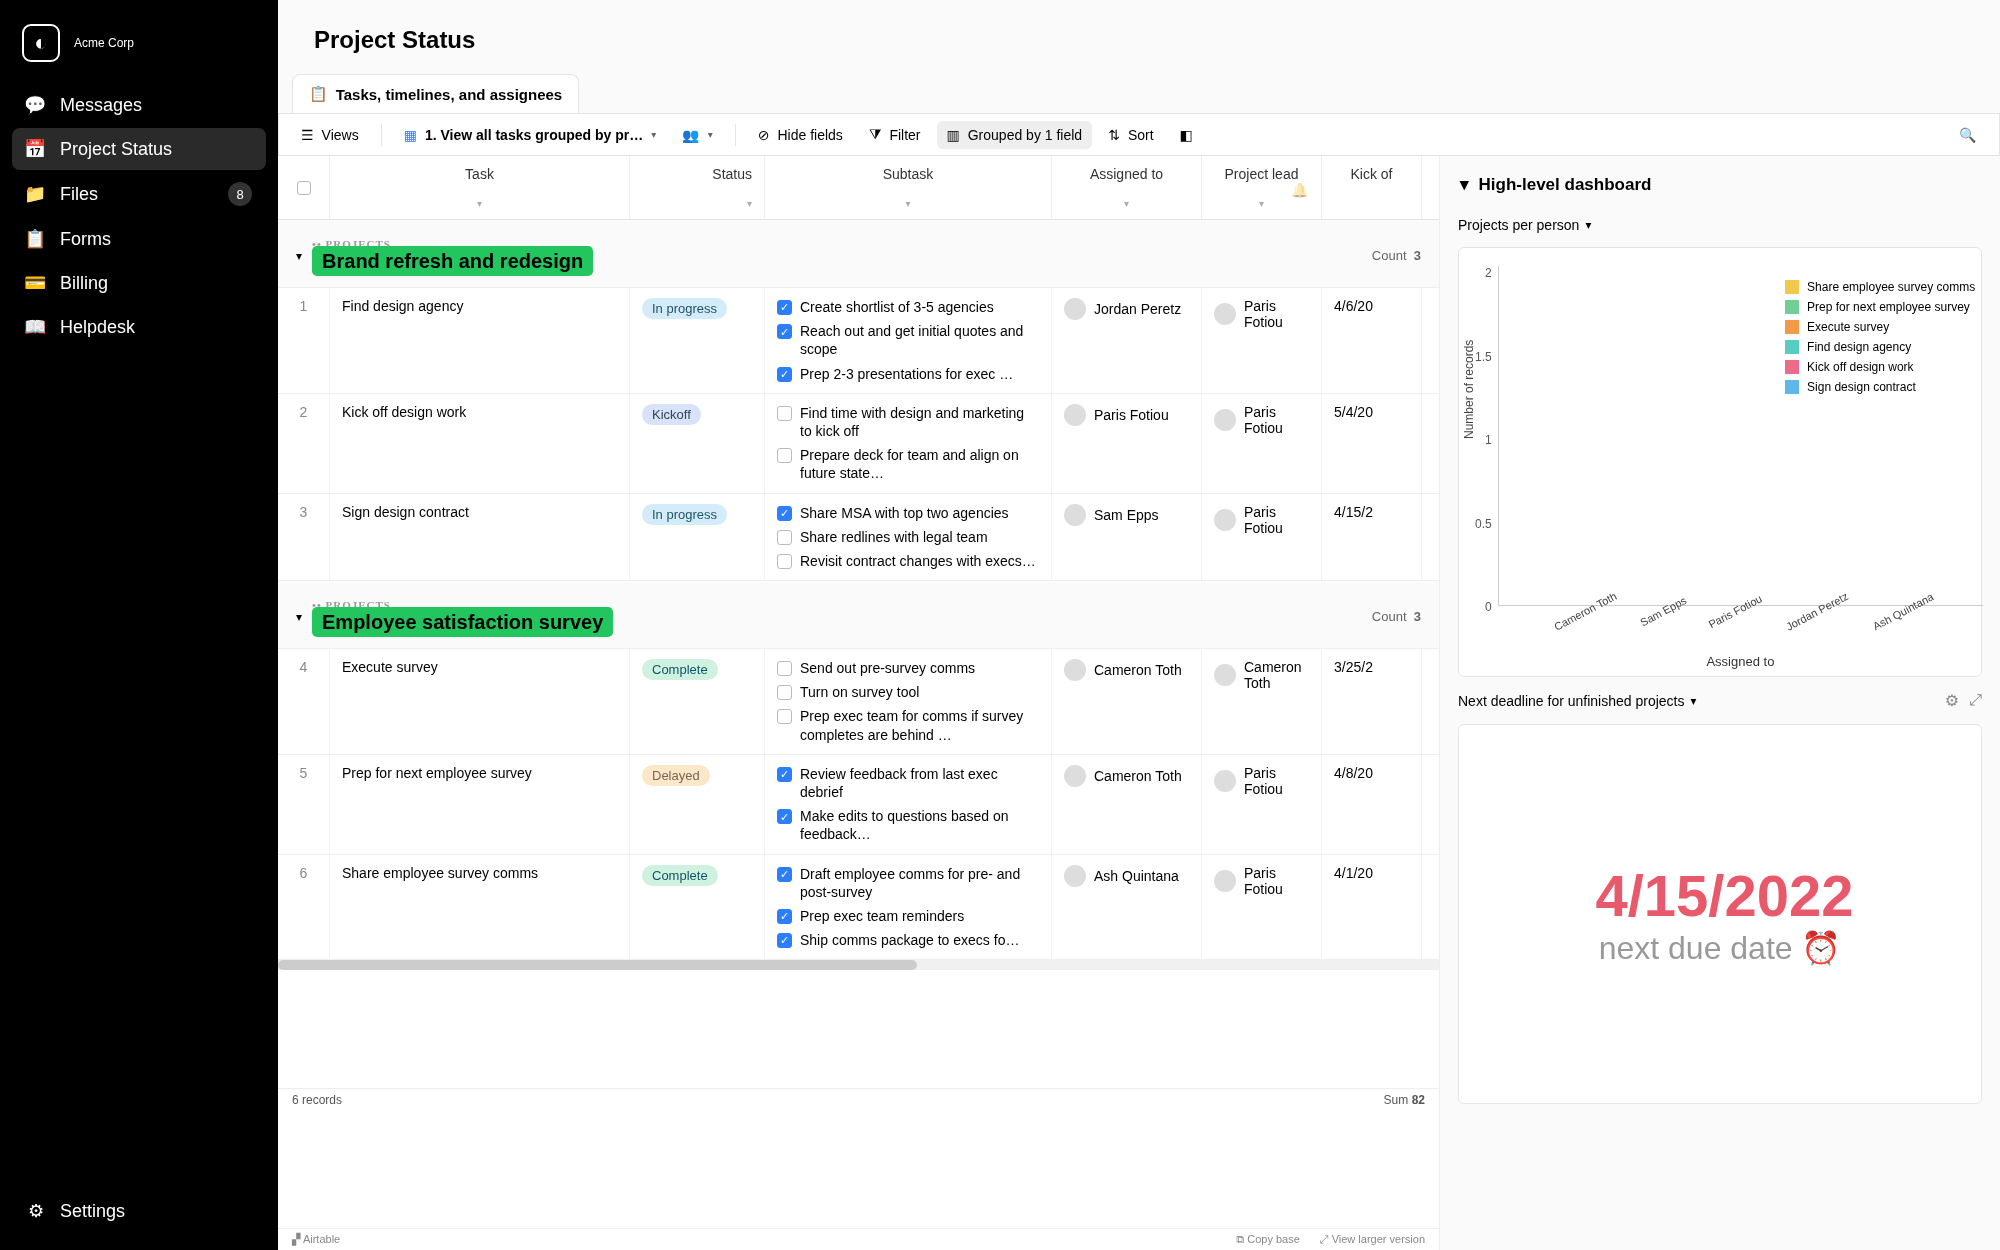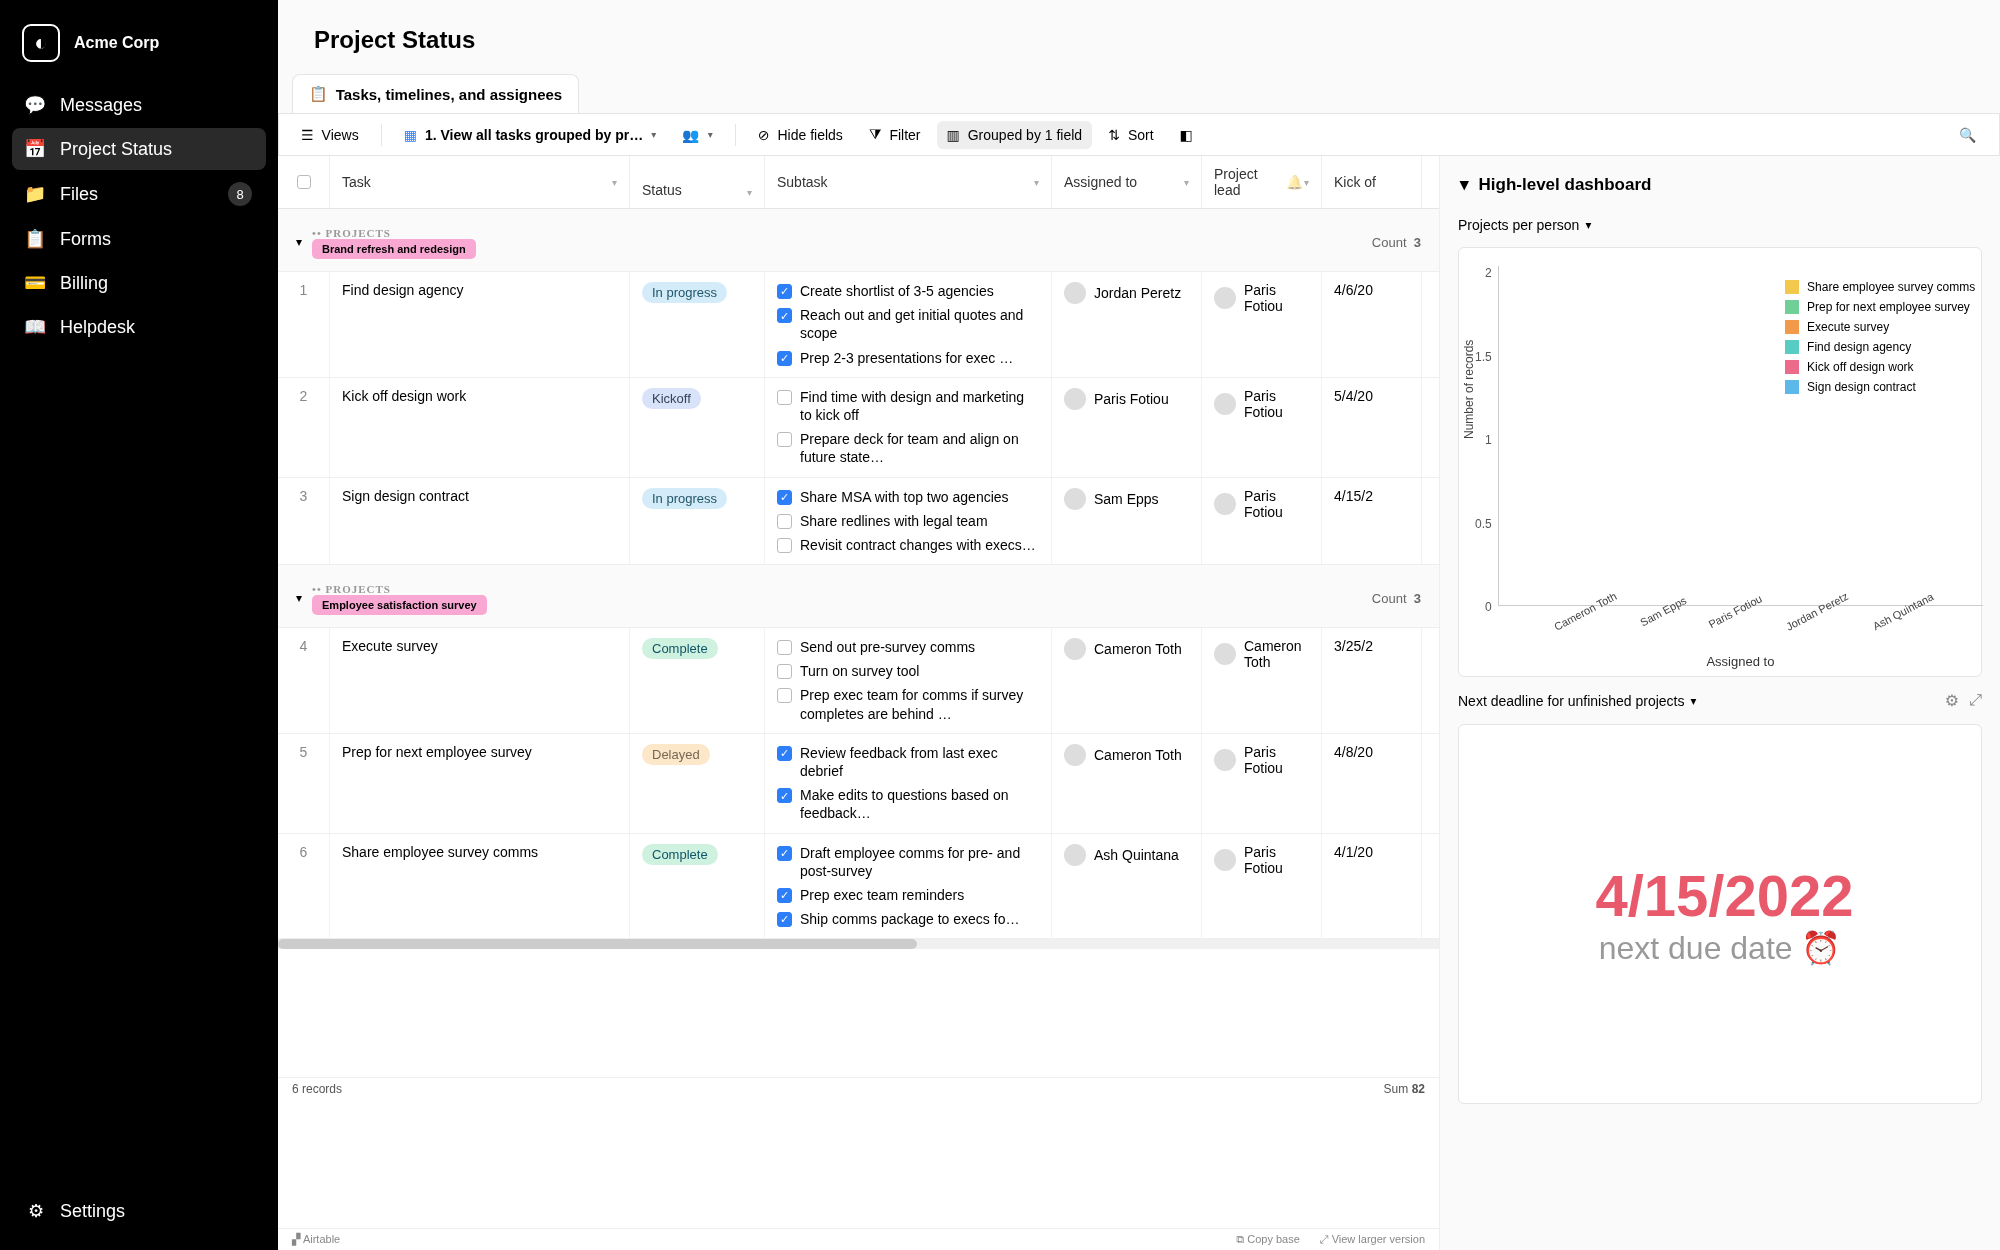--- a/index.html
+++ b/index.html
@@ -1,52 +1,52 @@
 <!DOCTYPE html>
 <html><head>
 <meta charset="utf-8">
 <style>
 * { box-sizing: border-box; margin: 0; padding: 0; font-family: -apple-system, BlinkMacSystemFont, "Segoe UI", Helvetica, Arial, sans-serif; }
 body { background: #f5f5f5; width: 2000px; height: 1250px; overflow: hidden; display: flex; }
 .sidebar { width: 278px; background: #000; color: #fff; display: flex; flex-direction: column; padding: 18px 12px; }
 .brand { display: flex; align-items: center; gap: 14px; padding: 6px 10px 22px; }
 .brand-logo { width: 38px; height: 38px; border: 2px solid #fff; border-radius: 9px; display:flex; align-items:center; justify-content:center; font-size:22px; }
-.brand-name { font-size: 16px; font-weight: 700; }
+.brand-name { font-size: 12px; font-weight: 400; }
 .nav { list-style:none; display:flex; flex-direction:column; gap:2px; }
 .nav-item { display:flex; align-items:center; gap:14px; padding:10px 14px; border-radius:8px; cursor:pointer; font-size:18px; }
 .nav-item.active { background:#2a2a2a; }
 .nav-item .badge { margin-left:auto; background:#333; border-radius:50%; width:24px; height:24px; display:flex; align-items:center; justify-content:center; font-size:13px; }
 .nav-icon { width:20px; display:flex; justify-content:center; font-size:18px; }
 .sidebar-spacer { flex:1; }
 .main { flex:1; display:flex; flex-direction:column; background:#fafafa; }
 .page-title { font-size:24px; font-weight:600; padding:26px 36px 20px; }
 .tabbar { padding: 0 14px; }
 .tab { display:inline-flex; align-items:center; gap:8px; background:#fff; border:1px solid #e5e5e5; border-bottom:none; border-radius:8px 8px 0 0; padding:10px 16px; font-size:15px; font-weight:600; }
 .toolbar { background:#fff; border:1px solid #e5e5e5; display:flex; align-items:center; gap:6px; padding:6px 12px; font-size:14px; }
 .tbtn { display:inline-flex; align-items:center; gap:8px; padding:6px 10px; border-radius:6px; cursor:pointer; }
 .tbtn small.caret{font-size:10px;opacity:.6}
 .tbtn.active { background:#eee; }
 .toolbar .sep { width:1px; height:22px; background:#e5e5e5; margin:0 6px; }
 .toolbar .spacer { flex:1; }
 .content { flex:1; display:flex; overflow:hidden; }
 .grid-zone { flex:1; display:flex; flex-direction:column; background:#fff; border-right:1px solid #eee; overflow:hidden; position:relative; }
 .cols { display:flex; border-bottom:1px solid #e5e5e5; font-size:14px; color:#333; background:#fff; }
-.col { padding:10px 12px; border-right:1px solid #eee; display:flex; align-items:center; justify-content:space-between; }
+.col { padding:10px 12px; border-right:1px solid #eee; display:flex; align-items:center; justify-content:space-between;flex-direction:column; }
 .col .mini{font-size:10px;opacity:.4}
 .c-chk{width:52px; justify-content:center;}
 .c-task{width:300px;}
 .c-status{width:135px;align-items:flex-end;}
 .c-sub{width:287px;}
 .c-ass{width:150px;}
 .c-lead{width:120px; justify-content:flex-start; gap:0;}
 .c-kick{width:100px;}
 .group-h { display:flex; align-items:center; gap:10px; padding:18px 18px 14px; border-bottom:1px solid #eee; background:#fafafa; }
 .group-h .caret{font-size:12px;}
 .group-h .lbl{font-size:11px; letter-spacing:1px; color:#999; font-weight:600;font-family:Liberation Serif, serif;}
-.group-h .pill{ background:#f9a8d4; padding:4px 10px; border-radius:5px; font-size:11px; font-weight:600; }
+.group-h .pill{ background:#22c55e; padding:4px 10px; border-radius:5px; font-size:20px; font-weight:600; }
 .group-h .cnt{ margin-left:auto; font-size:13px; color:#666; }
 .row { display:flex; border-bottom:1px solid #eee; font-size:14px; }
 .row>div{ padding:10px 12px; border-right:1px solid #f2f2f2; }
 .row .num{ width:52px; text-align:center; color:#888; }
 .row .task{ width:300px; }
 .row .status{ width:135px; }
 .row .sub{ width:287px; display:flex; flex-direction:column; gap:6px; }
 .row .ass{ width:150px; }
 .row .lead{ width:120px; }
 .row .kick{ width:100px; }

